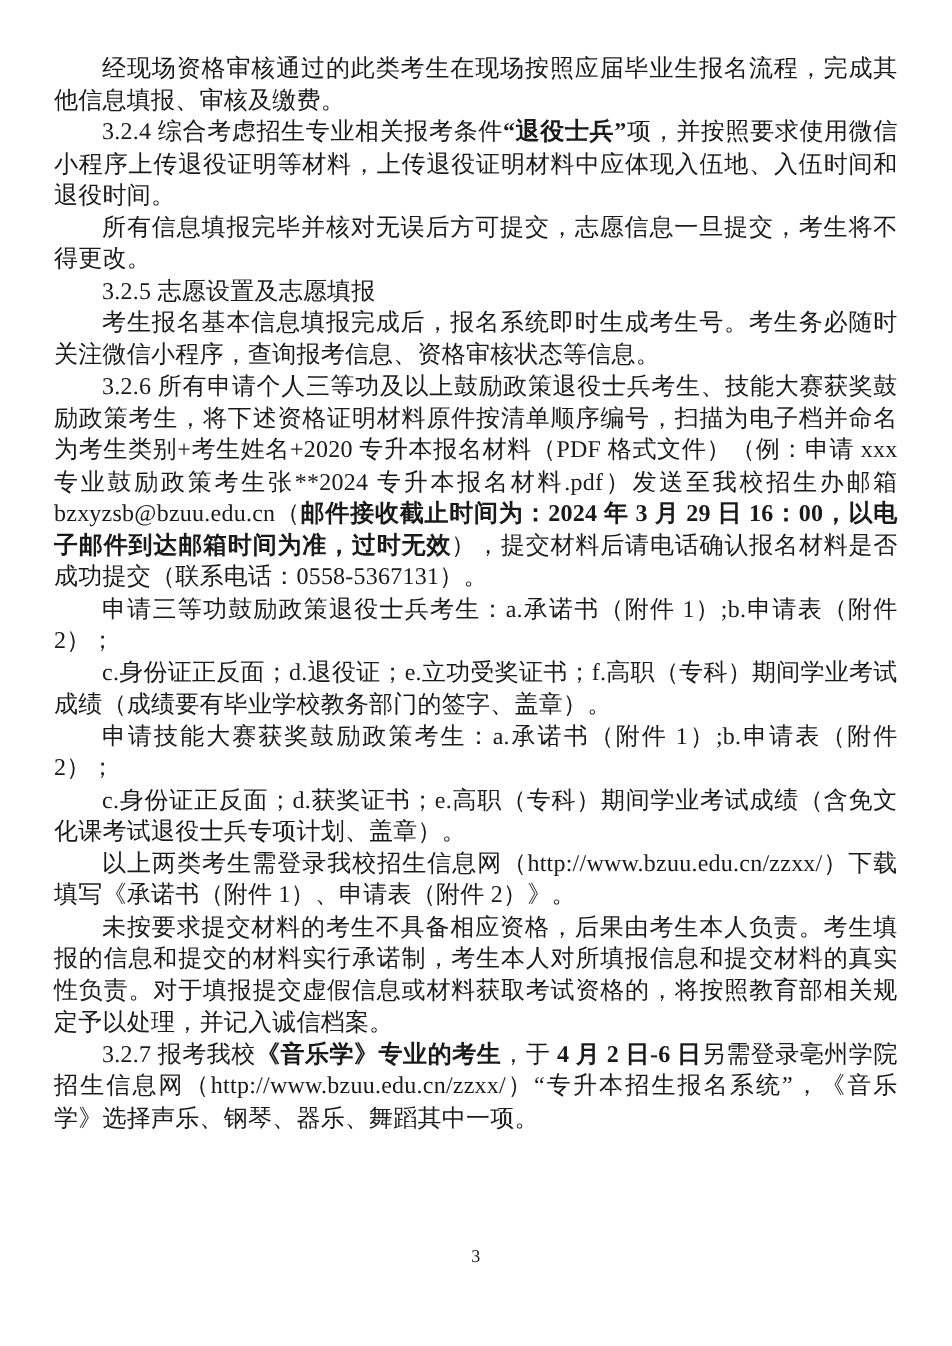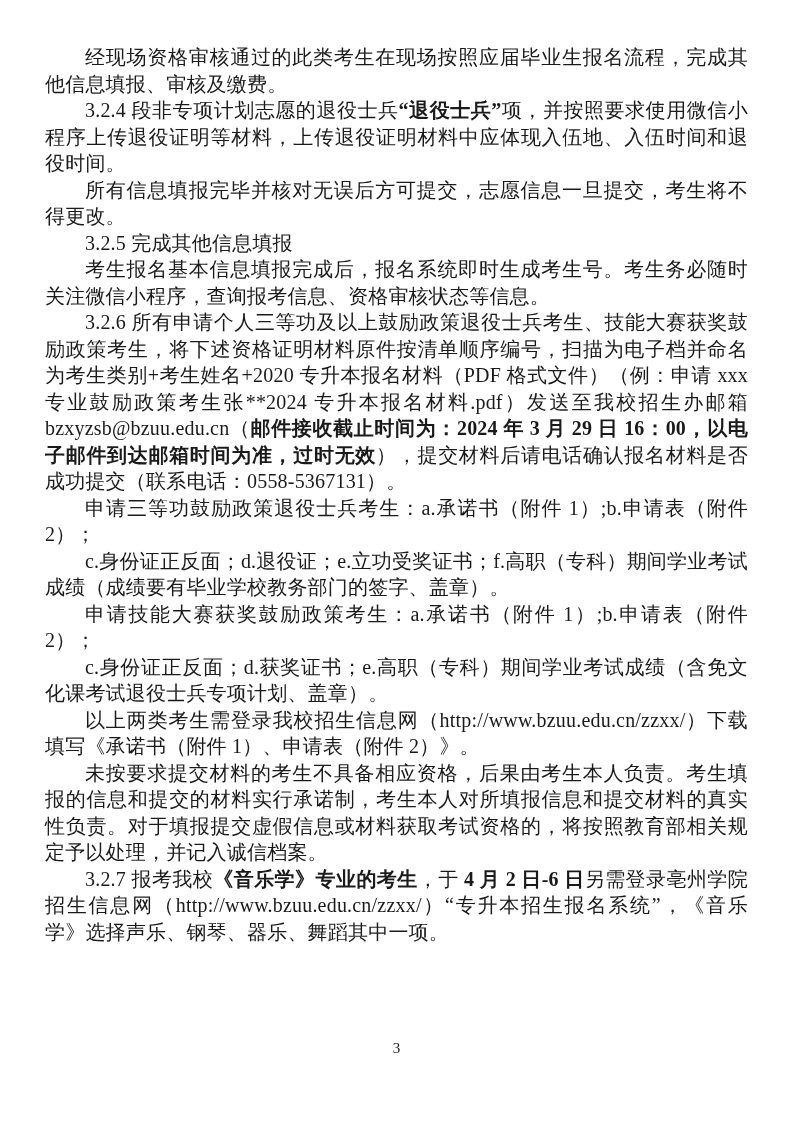--- a/index.html
+++ b/index.html
@@ -47,23 +47,23 @@
     line-height: 20px;
     color: #1a1a1a;
   }
 </style>
 </head>
 <body>
 
 <div class="page">
   <div class="doc-body">
       <p class="para"><span class="run">经现场资格审核通过的此类考生在现场按照应届毕业生报名流程，完成其他信息填报、审核及缴费。</span></p>
-      <p class="para"><span class="run">3.2.4 段非专项计划志愿的退役士兵</span><span class="run bold">“退役士兵”</span><span class="run">项，并按照要求使用微信小程序上传退役证明等材料，上传退役证明材料中应体现入伍地、入伍时间和退役时间。</span></p>
+      <p class="para"><span class="run">3.2.4 综合考虑招生专业相关报考条件</span><span class="run bold">“退役士兵”</span><span class="run">项，并按照要求使用微信小程序上传退役证明等材料，上传退役证明材料中应体现入伍地、入伍时间和退役时间。</span></p>
       <p class="para"><span class="run">所有信息填报完毕并核对无误后方可提交，志愿信息一旦提交，考生将不得更改。</span></p>
-      <p class="para"><span class="run">3.2.5 完成其他信息填报</span></p>
+      <p class="para"><span class="run">3.2.5 志愿设置及志愿填报</span></p>
       <p class="para"><span class="run">考生报名基本信息填报完成后，报名系统即时生成考生号。考生务必随时关注微信小程序，查询报考信息、资格审核状态等信息。</span></p>
       <p class="para"><span class="run">3.2.6 所有申请个人三等功及以上鼓励政策退役士兵考生、技能大赛获奖鼓励政策考生，将下述资格证明材料原件按清单顺序编号，扫描为电子档并命名为考生类别+考生姓名+2020 专升本报名材料（PDF 格式文件）（例：申请 xxx 专业鼓励政策考生张**2024 专升本报名材料.pdf）发送至我校招生办邮箱 bzxyzsb@bzuu.edu.cn（</span><span class="run bold">邮件接收截止时间为：2024 年 3 月 29 日 16：00，以电子邮件到达邮箱时间为准，过时无效</span><span class="run">），提交材料后请电话确认报名材料是否成功提交（联系电话：0558-5367131）。</span></p>
       <p class="para"><span class="run">申请三等功鼓励政策退役士兵考生：a.承诺书（附件 1）;b.申请表（附件 2）；</span></p>
       <p class="para"><span class="run">c.身份证正反面；d.退役证；e.立功受奖证书；f.高职（专科）期间学业考试成绩（成绩要有毕业学校教务部门的签字、盖章）。</span></p>
       <p class="para"><span class="run">申请技能大赛获奖鼓励政策考生：a.承诺书（附件 1）;b.申请表（附件 2）；</span></p>
       <p class="para"><span class="run">c.身份证正反面；d.获奖证书；e.高职（专科）期间学业考试成绩（含免文化课考试退役士兵专项计划、盖章）。</span></p>
       <p class="para"><span class="run">以上两类考生需登录我校招生信息网（http://www.bzuu.edu.cn/zzxx/）下载填写《承诺书（附件 1）、申请表（附件 2）》。</span></p>
       <p class="para"><span class="run">未按要求提交材料的考生不具备相应资格，后果由考生本人负责。考生填报的信息和提交的材料实行承诺制，考生本人对所填报信息和提交材料的真实性负责。对于填报提交虚假信息或材料获取考试资格的，将按照教育部相关规定予以处理，并记入诚信档案。</span></p>
       <p class="para"><span class="run">3.2.7 报考我校</span><span class="run bold">《音乐学》专业的考生</span><span class="run">，于</span><span class="run bold"> 4 月 2 日-6 日</span><span class="run">另需登录亳州学院招生信息网（http://www.bzuu.edu.cn/zzxx/）“专升本招生报名系统”，《音乐学》选择声乐、钢琴、器乐、舞蹈其中一项。</span></p>
     </div>

